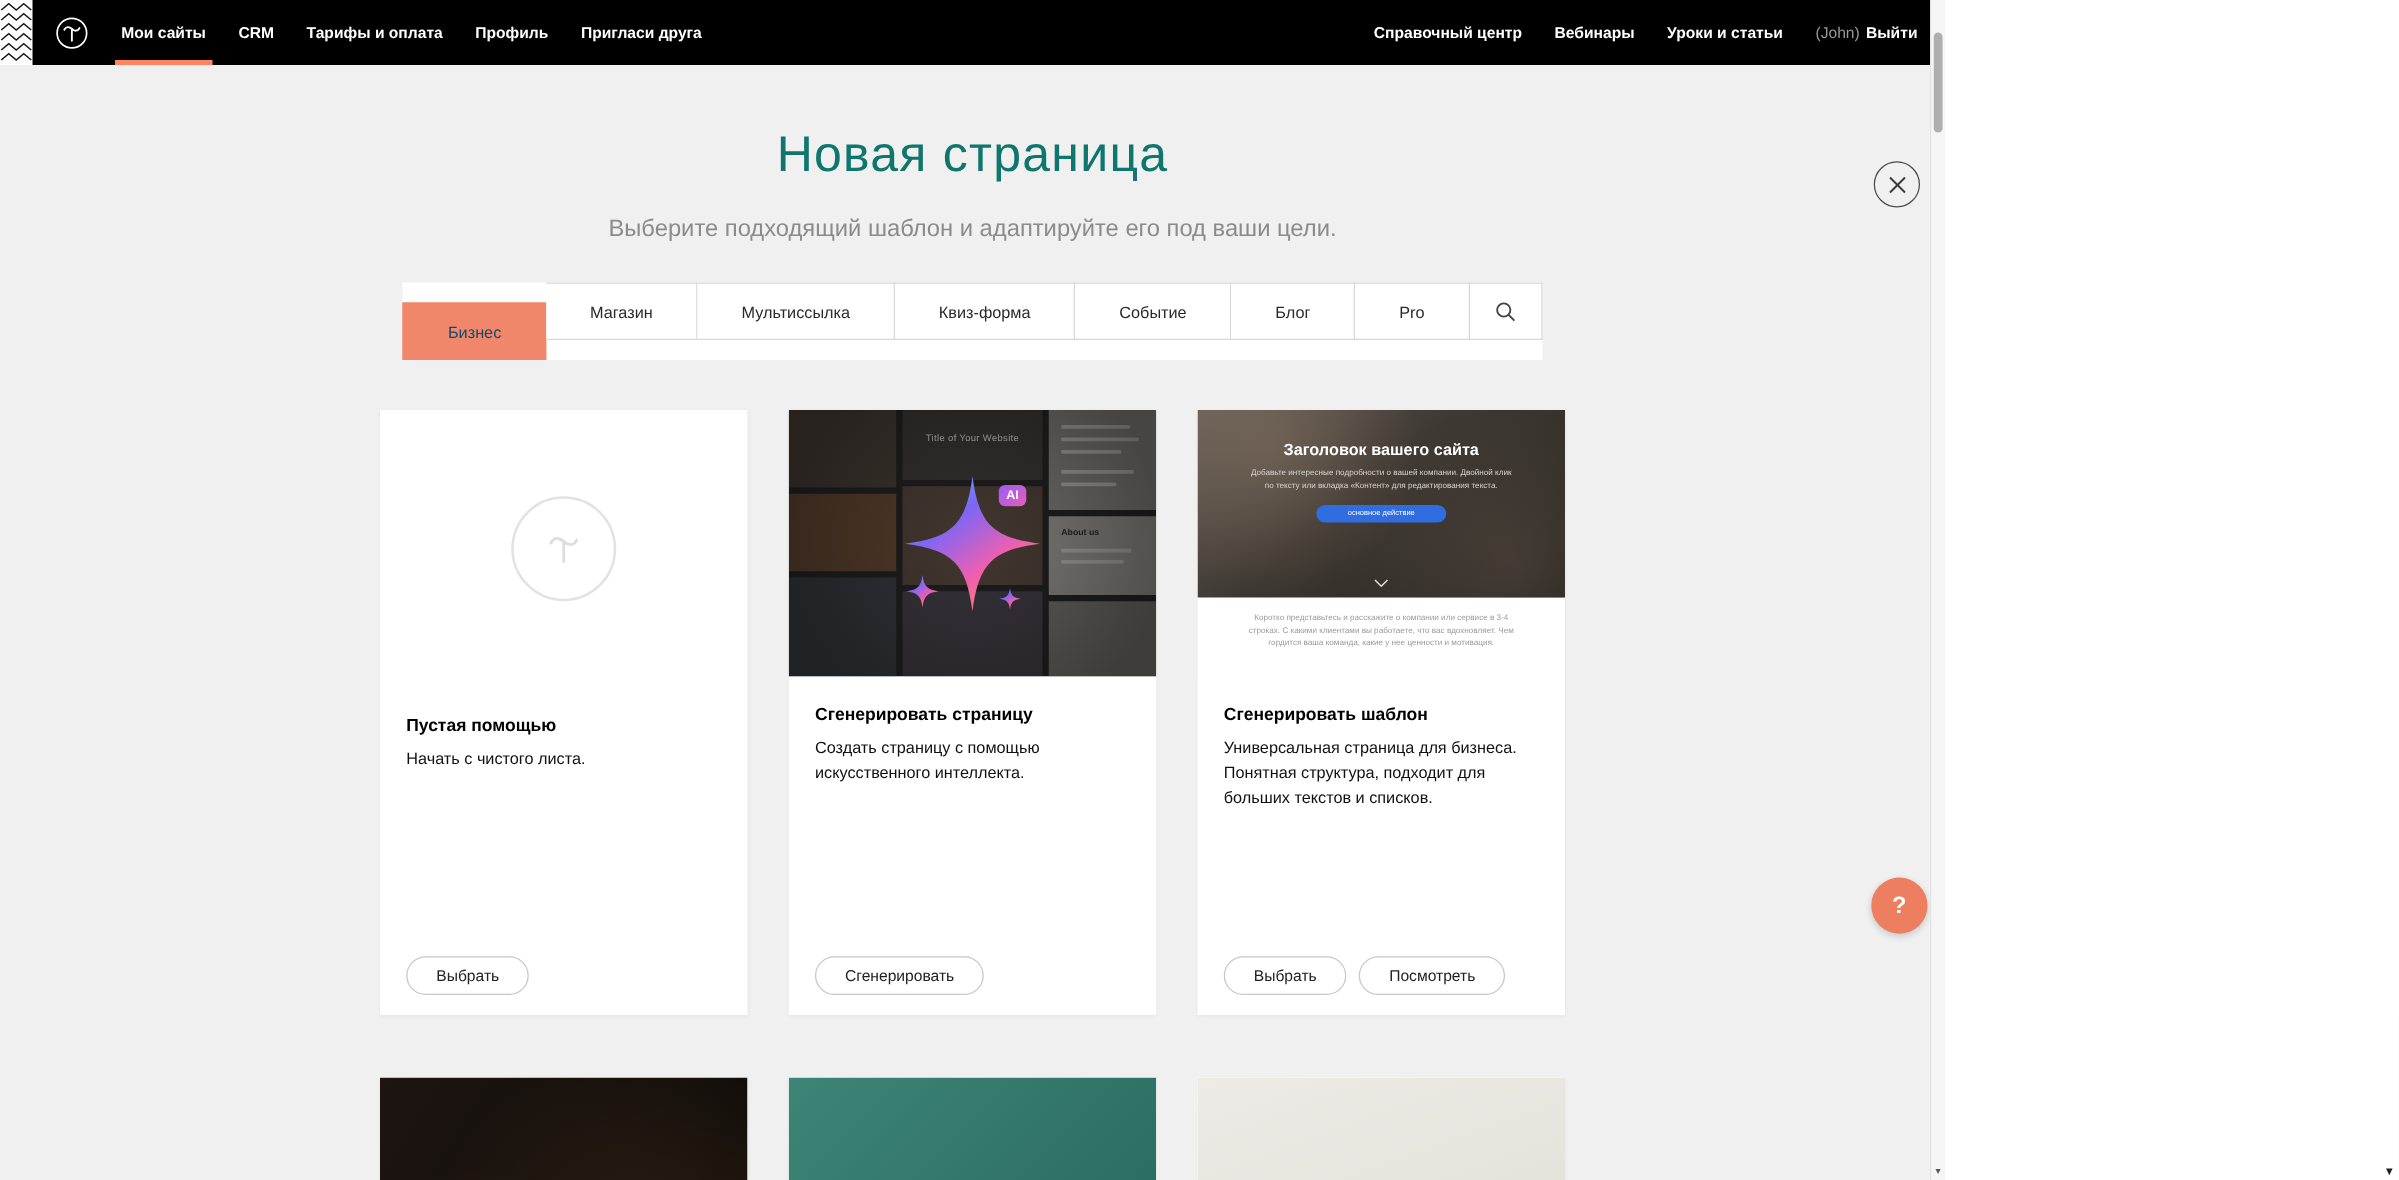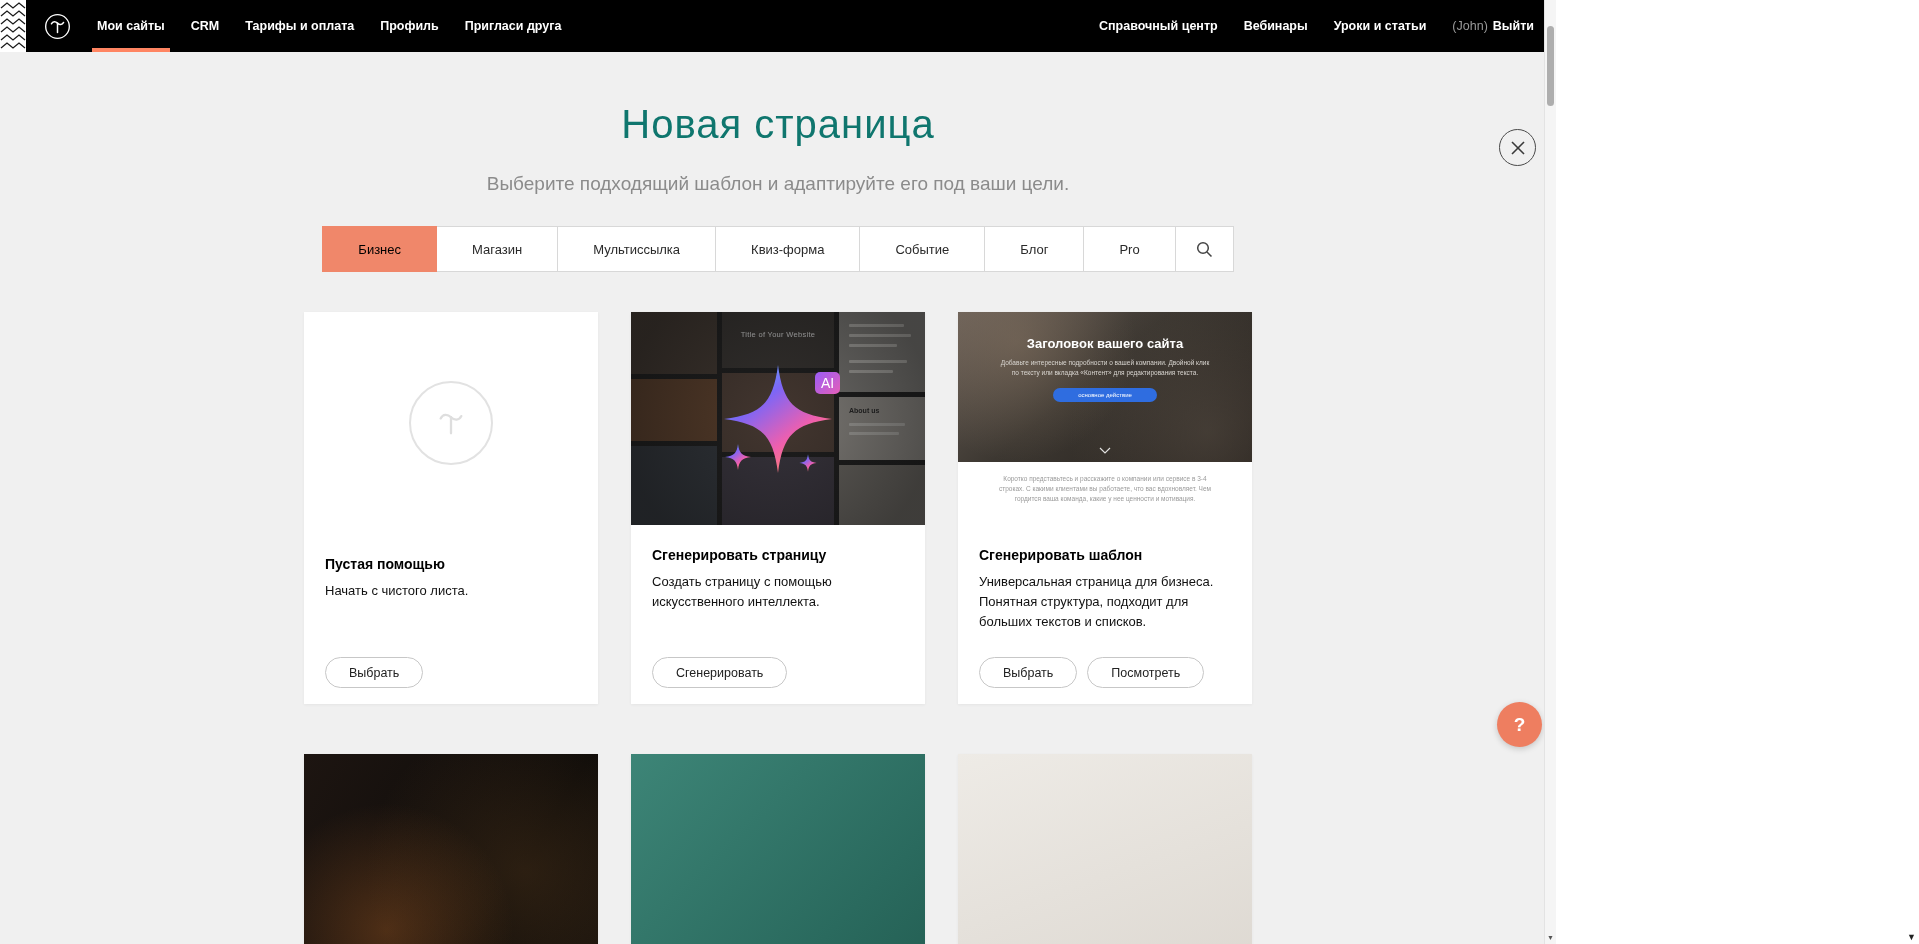--- a/index.html
+++ b/index.html
@@ -72,32 +72,32 @@
   }
   .tab {
     height:46px; padding:0 35px;
     display:flex; align-items:center; justify-content:center;
     font-size:13px; color:#2a2a2a;
     border:1px solid #d8d8d8; border-left:none;
     background:#fff; cursor:pointer; white-space:nowrap;
   }
   .tab:first-child { border-left:1px solid #d8d8d8; }
   .tab.active {
-    background:#f0876a; color:#000000; border-color:#f0876a;
+    background:#f0876a; color:#0c4a6e; border-color:#f0876a;margin-top:16px;
   }
   .tab.tab-search { padding:0 20px; }
 
   
   .grid {
     width:948px; margin:40px auto 0;
     display:flex; flex-wrap:wrap; gap:50px 33px;
     text-align:left;
   }
   .card {
-    width:294px; height:392px; background:#fff;
+    width:294px; height:484px; background:#fff;
     position:relative; overflow:hidden;
     box-shadow:0 1px 3px rgba(0,0,0,0.05);
   }
   .card-text { padding:22px 21px 0; }
   .card-title { font-size:14px; font-weight:bold; color:#000; }
   .card-desc { margin-top:9px; font-size:13px; line-height:1.55; color:#111; }
   .card-buttons {
     position:absolute; left:21px; bottom:16px;
     display:flex; gap:10px;
   }
@@ -133,24 +133,24 @@
     position:absolute; top:10px; left:10px;
     font-size:7px; font-weight:bold; color:#2b2b2b;
   }
   .tile-line { position:absolute; left:10px; height:3px; background:#c9c7c2; border-radius:1px; }
   .collage-overlay {
     position:absolute; inset:0;
     background:radial-gradient(circle at 50% 50%, rgba(10,10,10,.25), rgba(10,10,10,.55) 85%);
   }
   .ai-star { position:absolute; left:50%; top:50%; transform:translate(-50%,-50%); }
   .ai-chip {
-    position:absolute; left:184px; top:60px;
+    position:absolute; left:168px; top:60px;
     padding:3px 6px; border-radius:5px;
     background:linear-gradient(135deg,#9a5cf5,#e55fb8);
-    color:#fff; font-size:14px; font-weight:normal;
+    color:#fff; font-size:10px; font-weight:bold;
   }
 
   
   .preview-universal { height:213px; }
   .pu-dark {
     position:relative; height:150px; overflow:hidden;
     background:
       radial-gradient(circle at 20% 20%, rgba(140,120,100,.45), transparent 45%),
       radial-gradient(circle at 85% 80%, rgba(90,80,70,.5), transparent 50%),
       linear-gradient(140deg,#6a6058 0%, #3c3731 45%, #26211d 100%);

